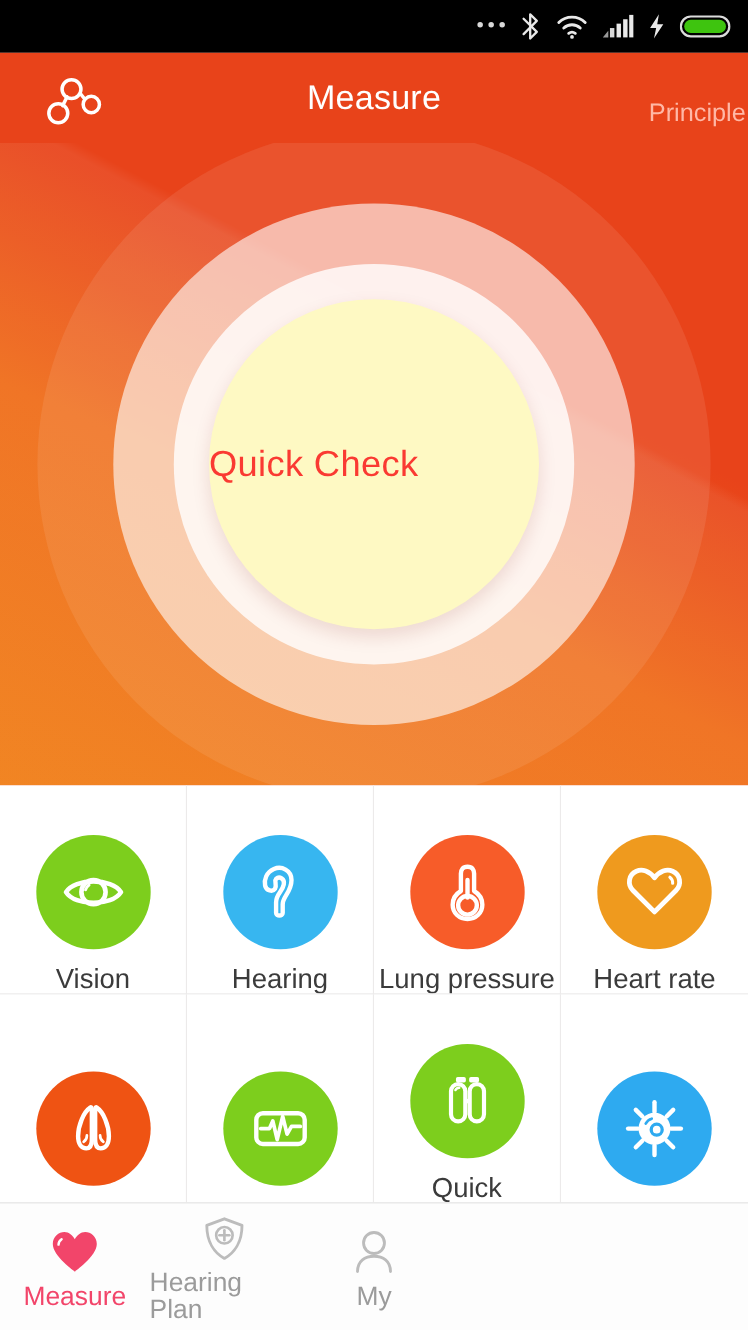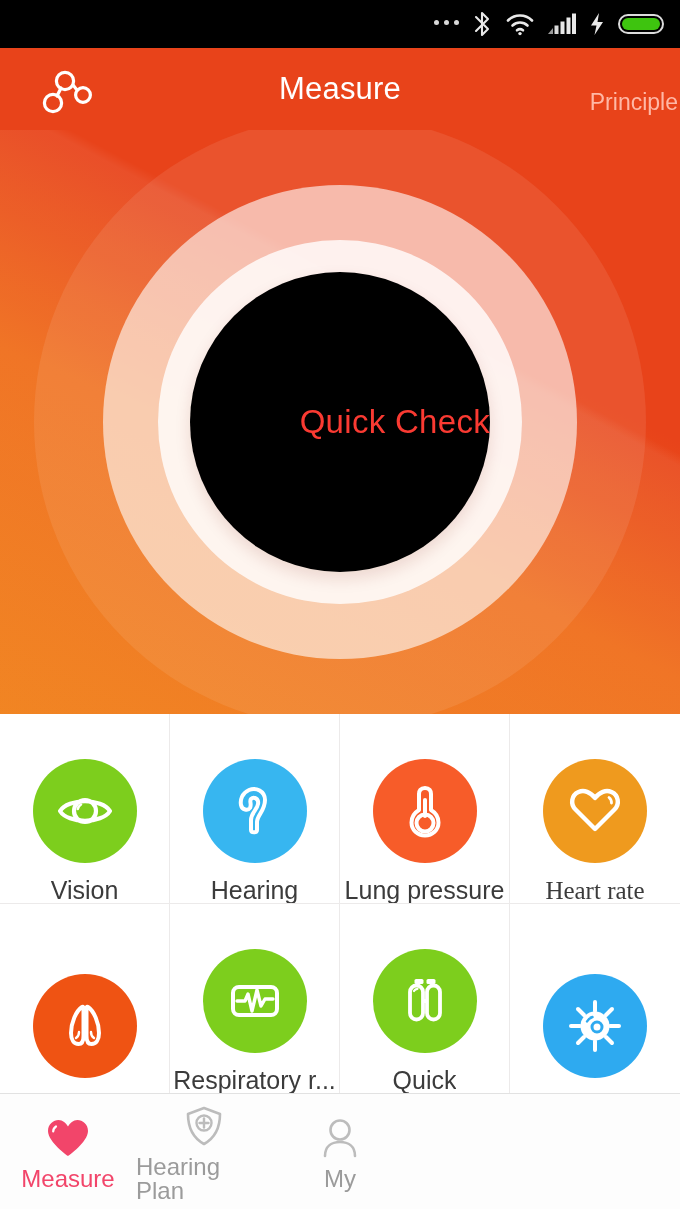--- a/index.html
+++ b/index.html
@@ -52,39 +52,39 @@
   }
   .ring{
     position:absolute; left:50%; top:50%; transform:translate(-50%,-50%);
     border-radius:50%;
   }
   .ring-outer{ width:612px; height:612px; background:rgba(255,255,255,.085); }
   .ring-mid{ width:474px; height:474px; background:rgba(255,255,255,.60); }
   .ring-inner{ width:364px; height:364px; background:rgba(255,255,255,.80); }
   .quickbtn{
     position:absolute; left:50%; top:50%; transform:translate(-50%,-50%);
-    width:300px; height:300px; border-radius:50%; background:#000000;
-    display:flex; align-items:center; justify-content:flex-end;
+    width:300px; height:300px; border-radius:50%; background:#fef9c3;
+    display:flex; align-items:center; justify-content:flex-start;
     box-shadow:0 7px 16px rgba(120,20,10,.13);
   }
   .quickbtn span{ font-size:33px; letter-spacing:.3px; }
 
   
   .grid{
     position:absolute; top:714px; left:0; width:680px; height:379px;
     display:grid; grid-template-columns:repeat(4,1fr); grid-template-rows:1fr 1fr;
     background:#fff;
   }
   .cell{
     position:relative; display:flex; flex-direction:column;
     align-items:center; justify-content:flex-end;
     border-right:1px solid #eceaea; border-bottom:1px solid #eceaea;
     padding-top:20px;
   }
-  .cell:nth-child(4n){ border-right:none;font-family:Liberation Serif, serif; }
+  .cell:nth-child(4n){ border-right:none; }
   .cell:nth-child(n+5){ border-bottom:none; }
   .bubble{
     width:104px; height:104px; border-radius:50%;
     display:flex; align-items:center; justify-content:center;
     margin-bottom:15px;
   }
   .cell-label{
     font-size:25px; color:#3b3b3b; white-space:nowrap; overflow:hidden;
     text-overflow:ellipsis; max-width:168px; text-align:center; line-height:1;
   }
@@ -230,21 +230,20 @@
       </div>
     </div>
 
     <div class="cell">
       <div class="bubble" style="background:#7dce1d">
         <svg width="62" height="62" viewBox="0 0 62 62">
           <rect x="9" y="17" width="44" height="28" rx="6" fill="none" stroke="#fff" stroke-width="4"></rect>
           <path d="M13 31 L21 31 L24 24 L28 41 L33 20 L37 36 L41 29 L49 29" fill="none" stroke="#fff" stroke-width="3.4" stroke-linejoin="round" stroke-linecap="round"></path>
         </svg>
       </div>
-      <div class="cell-label">Respiratory r...</div>
     </div>
 
     <div class="cell">
       <div class="bubble" style="background:#7dce1d">
         <svg width="62" height="62" viewBox="0 0 62 62">
           <rect x="20.5" y="9" width="9" height="5" rx="1.6" fill="#fff"></rect>
           <rect x="32.5" y="9" width="9" height="5" rx="1.6" fill="#fff"></rect>
           <rect x="16" y="15.5" width="13" height="34" rx="6.5" fill="none" stroke="#fff" stroke-width="3.8"></rect>
           <rect x="33" y="15.5" width="13" height="34" rx="6.5" fill="none" stroke="#fff" stroke-width="3.8"></rect>
           <rect x="28" y="29" width="6" height="4" fill="#fff"></rect>

